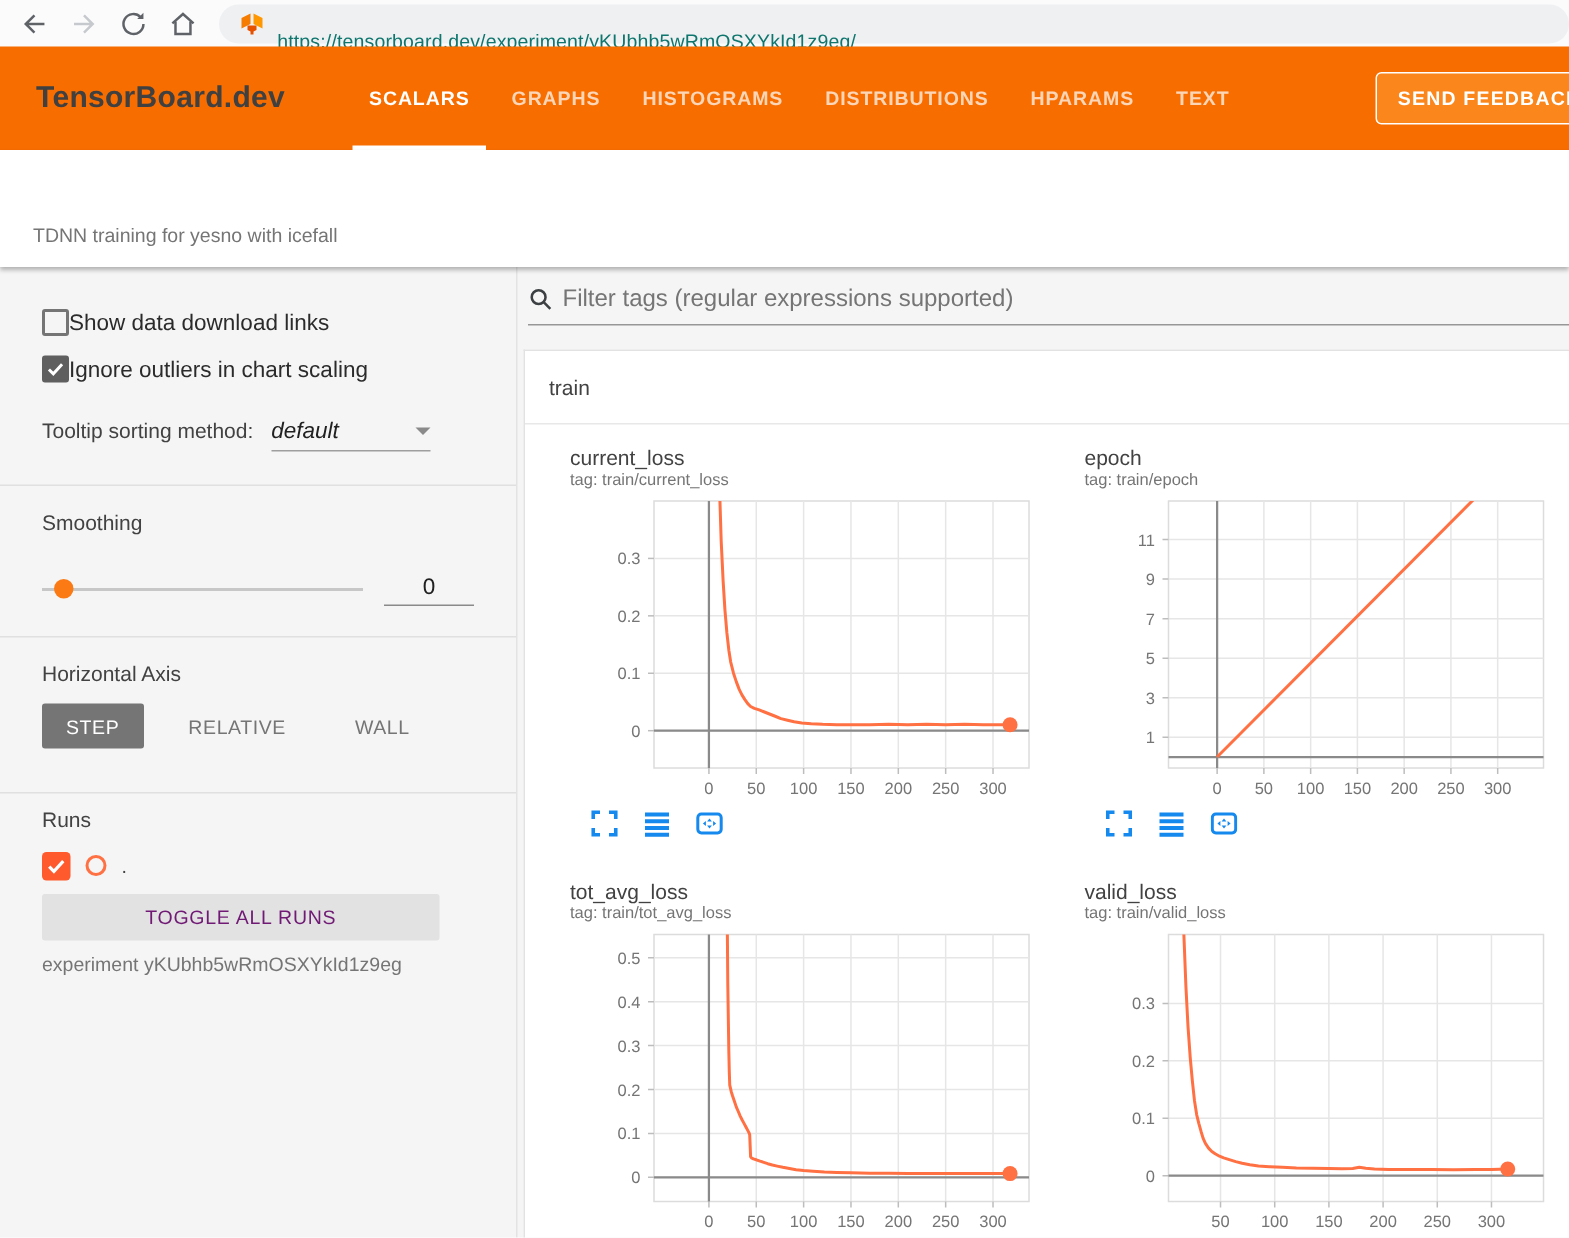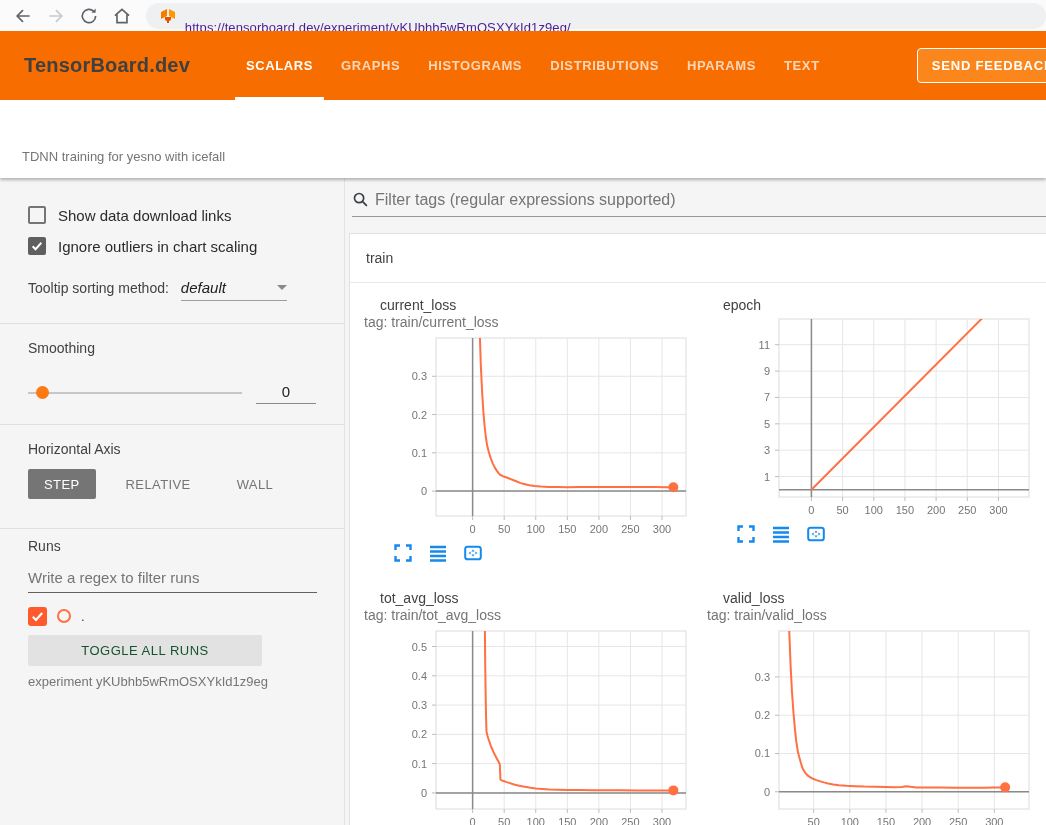--- a/index.html
+++ b/index.html
@@ -8,40 +8,40 @@
     position:relative; font-family:"Liberation Sans", sans-serif;
     background:#f5f5f5; color:#212121;
   }
   
   .chrome { position:absolute; top:0; left:0; width:1046px; height:31px; background:#fbfbfc; display:flex; align-items:center; }
   .nav-ic { width:20px; height:20px; margin-left:13px; color:#5f6368; cursor:pointer; }
   .nav-ic.disabled { color:#c6c9cd; }
   .nav-ic svg { width:100%; height:100%; }
   .urlbar { margin-left:14px; width:902px; height:26px; background:#eef0f2; border-radius:13px; display:flex; align-items:center; padding-left:14px; }
   .favicon { width:16px; height:16px; margin-right:9px; }
-  .url-text { font-size:13px; color:#4c1d95; letter-spacing:.1px;margin-top:24px; }
+  .url-text { font-size:13px; color:#0f766e; letter-spacing:.1px;margin-top:24px; }
   
   .appbar { position:absolute; top:31px; left:0; width:1046px; height:69px; background:#f76d00; display:flex; align-items:center; }
   .brand { color:#404040; font-size:20px; font-weight:bold; margin-left:24px; letter-spacing:.2px; }
   .tabs { display:flex; height:100%; align-items:stretch; margin-left:42px; }
   .tab { position:relative; display:flex; align-items:center; padding:0 14px; font-size:13px; font-weight:bold; letter-spacing:.6px; color:rgba(255,255,255,.72); cursor:pointer; }
   .tab.active { color:#fff; }
   .tab.active::after { content:""; position:absolute; left:3px; right:3px; bottom:0; height:3px; background:#fff; }
   .feedback-btn { position:absolute; left:917px; top:17px; width:152px; height:35px; border:1px solid #fff; border-radius:4px; background:#fa861c; color:#fff; font-size:13px; font-weight:bold; letter-spacing:.8px; display:flex; align-items:center; justify-content:center; cursor:pointer; }
   
   .subband { position:absolute; top:100px; left:0; width:1046px; height:78px; background:#fff; box-shadow:0 2px 3px rgba(0,0,0,.28); z-index:5; }
   .subband .txt { position:absolute; left:22px; bottom:14px; font-size:13px; color:#757575; }
   
   .sidebar { position:absolute; top:178px; left:0; width:345px; bottom:0; background:#f5f5f5; border-right:1px solid #e3e3e3; padding-top:26px; }
   .side-pad { padding-left:28px; padding-right:28px; }
   .chk-row { display:flex; align-items:center; margin-bottom:9px; height:22px; cursor:pointer; }
   .chk { width:18px; height:18px; border:2px solid #757575; border-radius:2px; background:#f5f5f5; flex:none; }
   .chk.checked { border-color:#5f5f5f; background:#5f5f5f; display:flex; align-items:center; justify-content:center; }
   .chk svg { width:14px; height:14px; }
-  .chk-label { margin-left:12px; font-size:15px; color:#2b2b2b; }
+  .chk-label { font-size:15px; color:#2b2b2b; }
   .tooltip-row { display:flex; align-items:baseline; margin-top:22px; height:26px; }
   .tooltip-label { font-size:14px; color:#424242; }
   .dropdown { margin-left:12px; width:106px; border-bottom:1px solid #9e9e9e; display:flex; align-items:baseline; justify-content:space-between; padding-bottom:4px; cursor:pointer; }
   .dropdown .val { font-size:15px; color:#212121;font-style:italic; }
   .caret { width:0; height:0; border-left:5px solid transparent; border-right:5px solid transparent; border-top:5px solid #8a8a8a; align-self:center; }
   .divider { height:1px; background:#e0e0e0; margin-top:18px; }
   .sec-label { font-size:14px; color:#424242; margin-top:16px; }
   .slider-row { display:flex; align-items:center; margin-top:24px; height:26px; }
   .slider { position:relative; width:215px; height:2px; background:#c7c7c7; }
   .slider .thumb { position:absolute; left:8px; top:-6px; width:13px; height:13px; border-radius:50%; background:#fb7a14; cursor:pointer; }
@@ -50,33 +50,33 @@
   .axis-btn { height:30px; padding:0 16px; display:flex; align-items:center; font-size:13px; letter-spacing:.4px; color:#757575; cursor:pointer; border-radius:2px; }
   .axis-btn.active { background:#757575; color:#fff; }
   .axis-btn + .axis-btn { margin-left:14px; }
   .regex-input { margin-top:12px; width:289px; border:none; border-bottom:1px solid #616161; background:transparent; font-size:15px; color:#212121; font-family:"Liberation Sans",sans-serif; padding:3px 0 6px 0; }
   .regex-input::placeholder { color:#757575; }
   .run-row { display:flex; align-items:center; margin-top:12px; height:22px; cursor:pointer; }
   .run-chk { width:19px; height:19px; border-radius:3px; background:#ff5a2d; display:flex; align-items:center; justify-content:center; }
   .run-chk svg { width:15px; height:15px; }
   .run-swatch { width:14px; height:14px; border-radius:50%; border:2px solid #ff7043; margin-left:10px; }
   .run-name { margin-left:10px; font-size:13px; color:#424242; }
-  .toggle-btn { margin-top:8px; width:234px; height:31px; background:#e2e2e2; border-radius:2px; display:flex; align-items:center; justify-content:center; font-size:13px; letter-spacing:.5px; color:#14532d; cursor:pointer; }
+  .toggle-btn { margin-top:8px; width:265px; height:31px; background:#e2e2e2; border-radius:2px; display:flex; align-items:center; justify-content:center; font-size:13px; letter-spacing:.5px; color:#701a75; cursor:pointer; }
   .exp-label { margin-top:8px; font-size:13px; color:#757575; }
   
   .main { position:absolute; top:178px; left:346px; right:0; bottom:0; background:#f5f5f5; }
   .filter-row { display:flex; align-items:center; height:34px; margin-top:5px; margin-left:6px; border-bottom:1px solid #979797; }
   .search-ic { width:17px; height:17px; margin-right:6px; color:#3c4043; }
   .filter-input { flex:1; border:none; background:transparent; font-size:16px; color:#a16207; font-family:"Liberation Sans",sans-serif; }
   .filter-input::placeholder { color:#757575; }
   .card { margin-left:3px; margin-top:16px; background:#fff; border:1px solid #e2e2e2; border-right:none; min-height:640px; }
   .card-header { height:49px; display:flex; align-items:center; padding-left:16px; font-size:14px; color:#424242; border-bottom:1px solid #e8e8e8; cursor:pointer; }
   .charts { display:grid; grid-template-columns:332px 332px; column-gap:11px; row-gap:28px; padding:14px 0 0 14px; }
   .chart-block .c-title { font-size:14px; color:#424242; margin-left:16px; }
-  .chart-block .c-tag { font-size:14px; color:#757575; margin:1px 0 2px 0; }
+  .chart-block .c-tag { font-size:11px; color:#757575; margin:1px 0 2px 16px; }
   .icon-row { display:flex; gap:17px; margin:4px 0 0 30px; }
   .icon-row .ic { width:18px; height:18px; cursor:pointer; }
   .chart-svg { display:block; }
   .tick-label { font-size:11px; fill:#757575; }
 </style>
 </head>
 <body>
 
 <div class="chrome">
   <div class="nav-ic">
@@ -165,21 +165,20 @@
     <div class="sec-label">Horizontal Axis</div>
     <div class="axis-btns">
       <div class="axis-btn active">STEP</div>
       <div class="axis-btn">RELATIVE</div>
       <div class="axis-btn">WALL</div>
     </div>
   </div>
   <div class="divider" style="margin-top:29px"></div>
   <div class="side-pad">
     <div class="sec-label" style="margin-top:9px">Runs</div>
-    <input class="regex-input" placeholder="Write a regex to filter runs" style="">
     <div class="run-row">
       <div class="run-chk">
         <svg viewBox="0 0 24 24" fill="none" stroke="#fff" stroke-width="3.4">
             <path d="M4.5 12.5l5 5 10-11"></path>
           </svg>
       </div>
       <div class="run-swatch"></div>
       <div class="run-name">.</div>
     </div>
     <div class="toggle-btn">TOGGLE ALL RUNS</div>
@@ -256,20 +255,21 @@
             </svg>
           <svg class="ic" viewBox="0 0 18 18" fill="none" stroke="#1589ee">
               <rect x="1.2" y="2.7" width="15.6" height="12.6" rx="2.4" stroke-width="2"></rect>
               <path d="M9 5.6l-1.6 2h3.2zM9 12.4l-1.6-2h3.2zM4.6 9l2-1.6v3.2zM13.4 9l-2-1.6v3.2z" fill="#1589ee" stroke="none"></path>
             </svg>
         </div>
       </div>
 
       <div class="chart-block">
         <div class="c-title">epoch</div>
+        <div class="c-tag">tag: train/epoch</div>
         <svg class="chart-svg" width="330" height="208">
             <rect x="72" y="6" width="250" height="178" fill="none" stroke="#dcdcdc"></rect>
             <line x1="104.41895261845386" y1="6" x2="104.41895261845386" y2="184" stroke="#e6e6e6"></line>
             <line x1="104.41895261845386" y1="184" x2="104.41895261845386" y2="188" stroke="#bdbdbd"></line>
             <text x="104.41895261845386" y="201" text-anchor="middle" class="tick-label">0</text>
             <line x1="135.59102244389027" y1="6" x2="135.59102244389027" y2="184" stroke="#e6e6e6"></line>
             <line x1="135.59102244389027" y1="184" x2="135.59102244389027" y2="188" stroke="#bdbdbd"></line>
             <text x="135.59102244389027" y="201" text-anchor="middle" class="tick-label">50</text>
             <line x1="166.76309226932668" y1="6" x2="166.76309226932668" y2="184" stroke="#e6e6e6"></line>
             <line x1="166.76309226932668" y1="184" x2="166.76309226932668" y2="188" stroke="#bdbdbd"></line>

